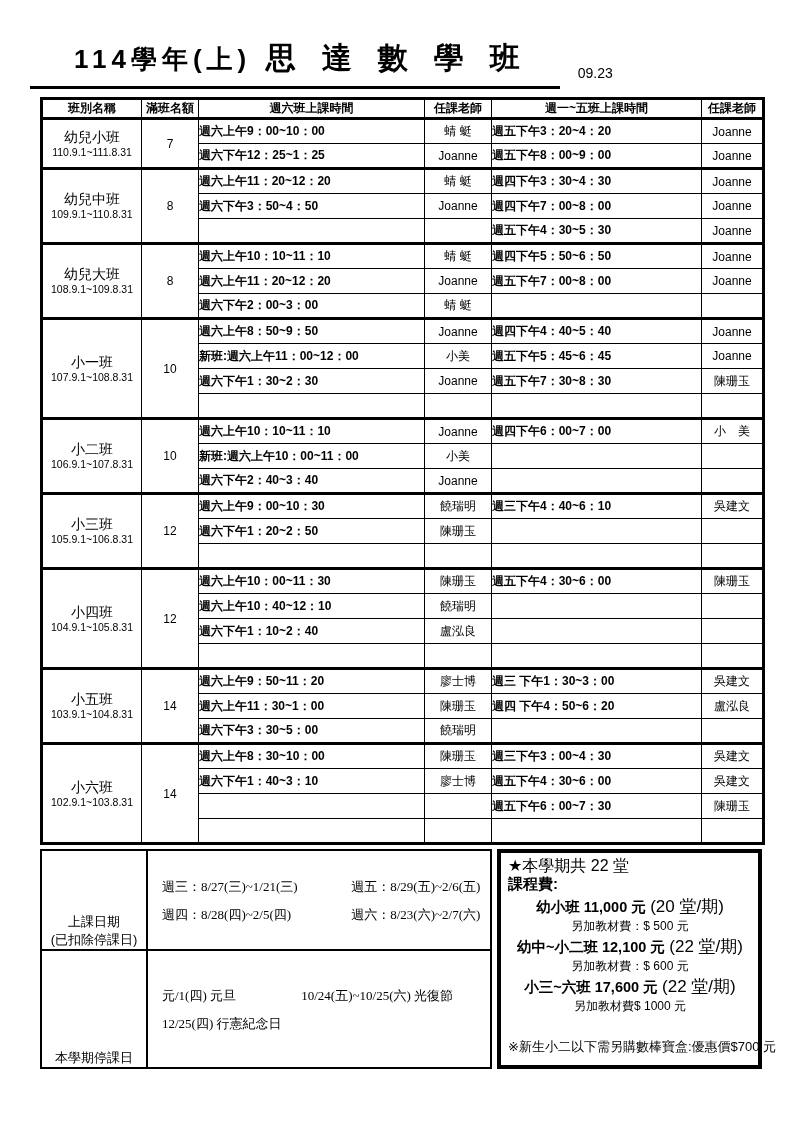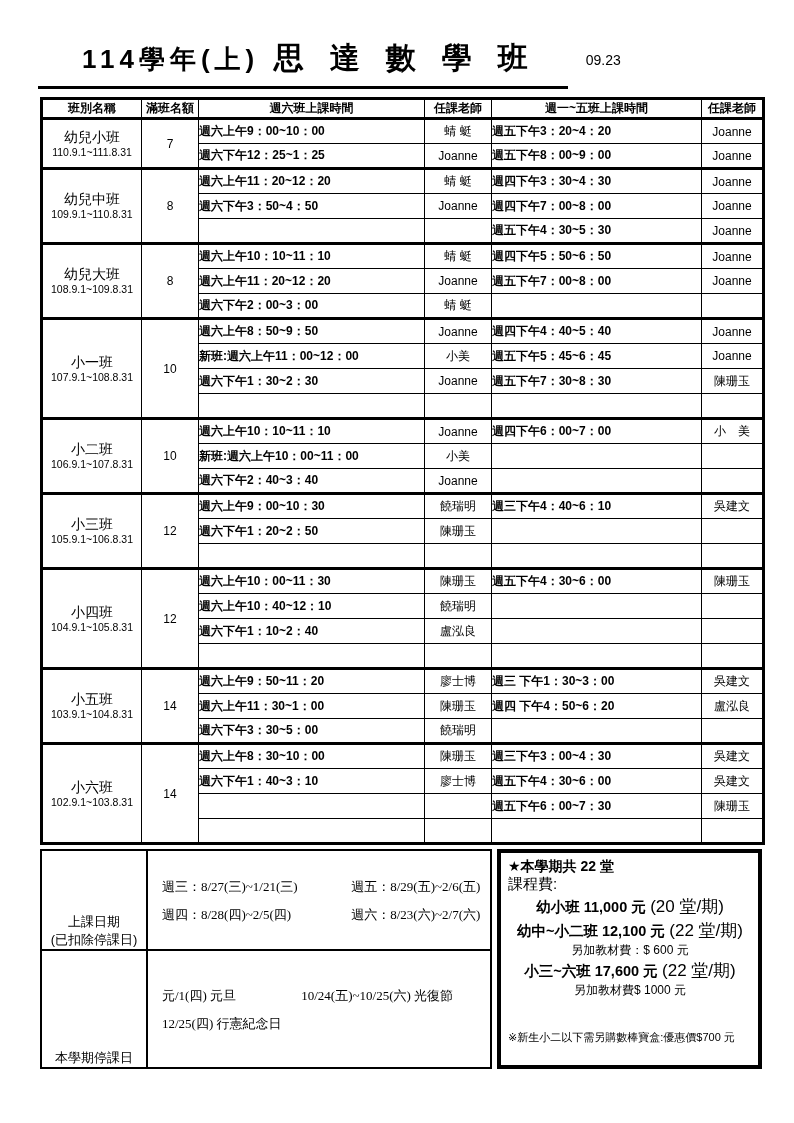--- a/index.html
+++ b/index.html
@@ -2,21 +2,21 @@
 <html><head>
 <meta charset="utf-8">
 <style>
   html,body{margin:0;padding:0;background:#fff;}
   body{
     width:794px;height:1123px;
     font-family:"Liberation Sans","DejaVu Sans",sans-serif;
     color:#000;position:relative;
   }
   
-  .title-wrap{padding:38px 0 0 38px;display:flex;align-items:center;}
+  .title-wrap{padding:38px 0 0 30px;display:flex;align-items:flex-end;}
   .title-underline{
     display:inline-block;border-bottom:3px solid #000;
     padding:0 14px 7px 44px;white-space:nowrap;
   }
   .title-year{font-size:26px;font-weight:600;letter-spacing:5px;}
   .title-name{font-size:30px;font-weight:800;letter-spacing:26px;margin-left:10px;}
   .date-stamp{font-size:14px;margin-left:18px;padding-bottom:8px;}
 
   
   table.sched{
@@ -60,27 +60,27 @@
   .dates-row{min-height:98px;}
   .holiday-row{min-height:116px;}
   .col-a{display:inline-block;width:186px;}
   .col-b{display:inline-block;}
   .hol-a{display:inline-block;width:136px;}
 
   .fee-box{
     width:265px;margin-left:5px;border:4px solid #000;box-sizing:border-box;
     padding:5px 6px 6px 7px;position:relative;
   }
-  .fee-total{font-size:14px;font-weight:bold;line-height:16px;}
-  .fee-label{font-size:15px;font-weight:normal;line-height:20px;}
+  .fee-total{font-size:16px;font-weight:normal;line-height:16px;}
+  .fee-label{font-size:15px;font-weight:bold;line-height:20px;}
   .fee-item{text-align:center;margin-top:1px;}
   .fee-name{font-size:14.5px;font-weight:bold;}
   .fee-per{font-size:17px;font-weight:normal;margin-top:39px;}
   .fee-material{font-size:12px;text-align:center;line-height:16px;}
-  .fee-note{font-size:11px;margin-top:32px;white-space:nowrap;}
+  .fee-note{font-size:13px;margin-top:24px;white-space:nowrap;}
 </style>
 </head>
 <body>
 
 <div class="title-wrap">
   <div class="title-underline">
     <span class="title-year">114學年(上)</span>
     <span class="title-name">思達數學班</span>
   </div>
   <span class="date-stamp">09.23</span>
@@ -374,20 +374,21 @@
   </div>
 
   <div class="fee-box">
     <div class="fee-total">★本學期共 22 堂</div>
     <div class="fee-label">課程費:</div>
 
     <div class="fee-item">
       <span class="fee-name">幼小班 11,000 元</span>
       <span class="fee-per">(20 堂/期)</span>
     </div>
+    <div class="fee-material">另加教材費：$ 500 元</div>
 
     <div class="fee-item">
       <span class="fee-name">幼中~小二班 12,100 元</span>
       <span class="fee-per">(22 堂/期)</span>
     </div>
     <div class="fee-material">另加教材費：$ 600 元</div>
 
     <div class="fee-item">
       <span class="fee-name">小三~六班 17,600 元</span>
       <span class="fee-per">(22 堂/期)</span>

